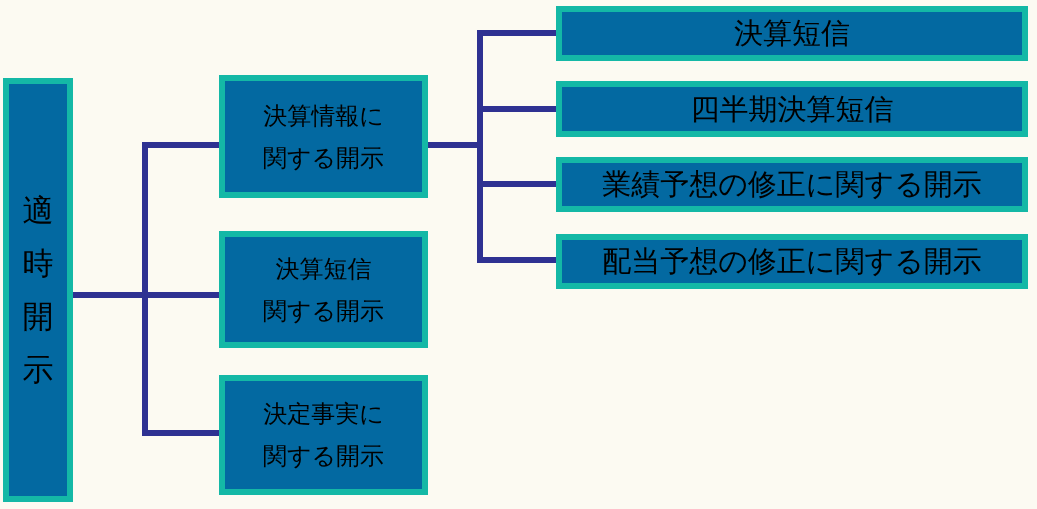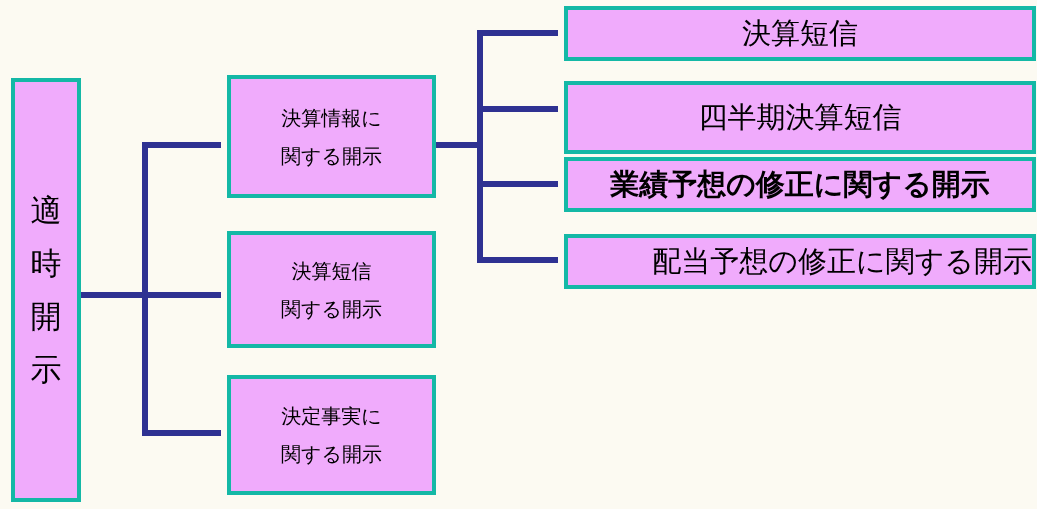--- a/index.html
+++ b/index.html
@@ -14,32 +14,31 @@
     overflow: hidden;
   }
   #diagram {
     position: relative;
     width: 1037px;
     height: 509px;
     background: #fcfaf2;
   }
   .node {
     position: absolute;
-    background: #f0abfc;
-    border: 4px solid #14b8a6;
+    background: #0369a1;
+    border: 6px solid #14b8a6;
     box-sizing: border-box;
     color: #000000;
     display: flex;
     flex-direction: column;
     align-items: center;
     justify-content: center;
     text-align: center;
     line-height: 1.0;
     z-index: 3;
-    margin-left: 8px;
   }
   .node .line {
     display: block;
     white-space: nowrap;
   }
 
   
   #node-root {
     left: 3px;
     top: 78px;
@@ -57,37 +56,37 @@
   }
   #node-root .vchar {
     display: block;
     line-height: 1;
   }
 
   
   .mid {
     left: 219px;
     width: 209px;
-    font-size: 20px;
+    font-size: 24px;
   }
   .mid .line { margin: 9px 0; }
   #node-mid-1 { top: 75px;  height: 123px; }
   #node-mid-2 { top: 231px; height: 117px; }
   #node-mid-3 { top: 375px; height: 120px; }
 
   
   .leaf {
     left: 556px;
     width: 472px;
     font-size: 29px;
   }
   #node-leaf-1 { top: 6px;   height: 55px; }
-  #node-leaf-2 { top: 81px;  height: 73px; align-items: center; }
-  #node-leaf-3 { top: 157px; height: 55px; font-weight: bold; }
-  #node-leaf-4 { top: 234px; height: 55px; align-items: flex-end; }
+  #node-leaf-2 { top: 81px;  height: 56px; align-items: center; }
+  #node-leaf-3 { top: 157px; height: 55px; }
+  #node-leaf-4 { top: 234px; height: 55px; }
 
   
   .conn {
     position: absolute;
     background: #2e3192;
     z-index: 1;
   }
 
   
   #conn-root-stub  { left: 71px;  top: 292px; width: 150px; height: 6px; }

